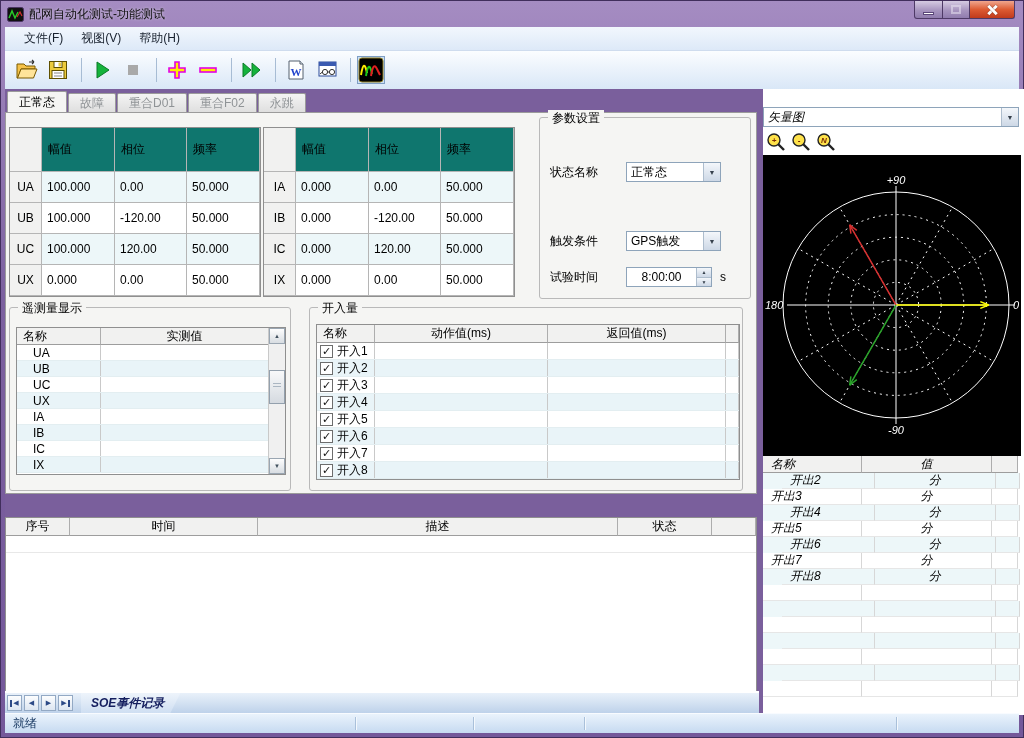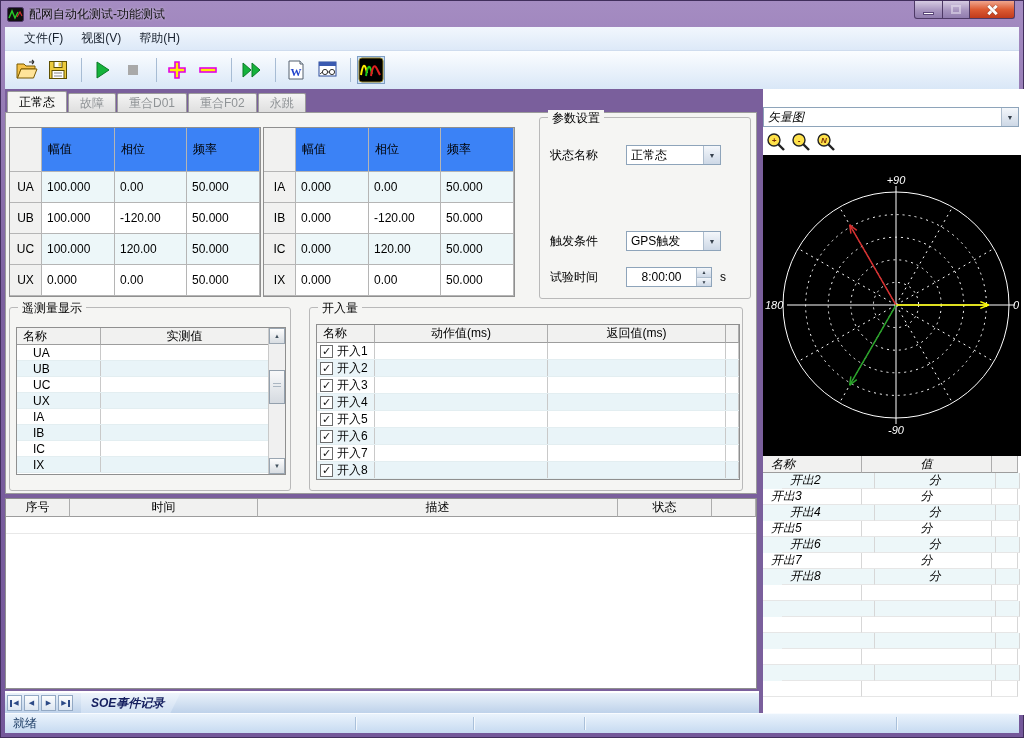--- a/index.html
+++ b/index.html
@@ -42,21 +42,21 @@
   
   .tabstrip { position:absolute; left:2px; top:2px; height:21px; display:flex; align-items:flex-end; }
   .tab { height:19px; line-height:18px; padding:0 11px; background:linear-gradient(#f4f4f4,#dfdfdf); border:1px solid #9b9b9b; border-bottom:none; color:#8f9396; margin-right:1px; border-radius:2px 2px 0 0; }
   .tab.active { height:21px; line-height:20px; background:#f5f5f3; color:#000; position:relative; z-index:3; }
   .tabpage { position:absolute; left:0; top:23px; width:752px; height:382px; background:#f5f5f3; border:1px solid #9b9b9b; }
 
   
   .atable { position:absolute; border:1px solid #8f8f8f; background:#fff; }
   .arow { display:flex; }
   .acell { border-right:1px solid #b5b5b5; border-bottom:1px solid #b5b5b5; overflow:hidden; white-space:nowrap; }
-  .acell.hdr { background:#3b82f6; padding-left:6px; display:flex; align-items:center; }
+  .acell.hdr { background:#0f766e; padding-left:6px; display:flex; align-items:center; }
   .acell.rowlbl { background:#f1f1f0; display:flex; align-items:center; justify-content:center; }
   .acell.val { padding-left:5px; display:flex; align-items:center; background:#fff; }
   .arow.alt .acell.val { background:#edf7f9; }
 
   
   .gbox { position:absolute; border:1px solid #b9b9b9; border-radius:3px; }
   .gbox > .gtitle { position:absolute; top:-8px; left:8px; background:#f5f5f3; padding:0 4px; color:#000; }
 
   
   .pfield { position:absolute; left:10px; display:flex; align-items:center; }
@@ -82,21 +82,21 @@
 
   .checkbox { width:13px; height:13px; border:1px solid #6d6d6d; background:#fff; margin:0 4px 0 3px; display:flex; align-items:center; justify-content:center; font-size:11px; font-weight:bold; line-height:11px; color:#111; }
 
   
   .vscroll { position:absolute; width:17px; background:#f0f0f0; border-left:1px solid #c9c9c9; }
   .vs-btn { position:absolute; left:0; width:16px; height:16px; background:linear-gradient(#fdfdfd,#d8dde2); border:1px solid #9aa6b2; font-size:6px; color:#41505e; display:flex; align-items:center; justify-content:center; }
   .vs-thumb { position:absolute; left:0; width:16px; background:linear-gradient(#f8f9fa,#d5dae0); border:1px solid #93a0ad; }
   .vs-grip { margin:12px 3px 0; height:6px; background:repeating-linear-gradient(#aab6c2 0 1px,transparent 1px 3px); }
 
   
-  .egrid { position:absolute; left:0; top:409px; width:752px; height:191px; background:#fff; border:1px solid #8f8f8f; }
+  .egrid { position:absolute; left:0; top:428px; width:752px; height:191px; background:#fff; border:1px solid #8f8f8f; }
   .erow-head { display:flex; height:18px; }
   .ehcell { background:#f1f1f0; border-right:1px solid #adadad; border-bottom:1px solid #9d9d9d; display:flex; align-items:center; justify-content:center; }
   .erow-empty { height:17px; border-bottom:1px solid #e8e8e8; }
 
   
   .btm-strip { position:absolute; left:0; top:602px; width:754px; height:22px; background:linear-gradient(#e9f1fa,#bed2ea); border-top:2px solid #fff; display:flex; align-items:center; }
   .nav-btn { width:15px; height:16px; margin-left:2px; background:linear-gradient(#fcfdfe,#dde6f1); border:1px solid #93a9c4; color:#2d4a86; font-size:7px; display:flex; align-items:center; justify-content:center; gap:1px; }
   .nav-bar { width:2px; height:7px; background:#2d4a86; }
   .soe-tab { position:relative; margin-left:8px; height:20px; padding:0 16px 0 10px; background:linear-gradient(#eef4fb,#cfdff2); display:flex; align-items:center; clip-path:polygon(0 0,100% 0,calc(100% - 10px) 100%,0 100%); }
   .soe-label { font-weight:bold; font-style:italic; color:#141e5e; }
@@ -297,21 +297,21 @@
             <div class="arow">
               <div class="acell rowlbl" style="width: 32px; height: 31px;">IX</div>
               <div class="acell val" style="width: 73px; height: 31px;">0.000</div>
               <div class="acell val" style="width: 72px; height: 31px;">0.00</div>
               <div class="acell val" style="width: 73px; height: 31px;">50.000</div>
             </div>
           </div>
 
         <div class="gbox" style="left:534px;top:28px;width:212px;height:182px;">
           <span class="gtitle">参数设置</span>
-          <div class="pfield" style="top:27px;">
+          <div class="pfield" style="top:44px;">
             <span class="plabel">状态名称</span>
             <div class="combo">
               <span class="ctext">正常态</span>
               <span class="carrow">▼</span>
             </div>
           </div>
           <div class="pfield" style="top:113px;">
             <span class="plabel">触发条件</span>
             <div class="combo">
               <span class="ctext">GPS触发</span>

